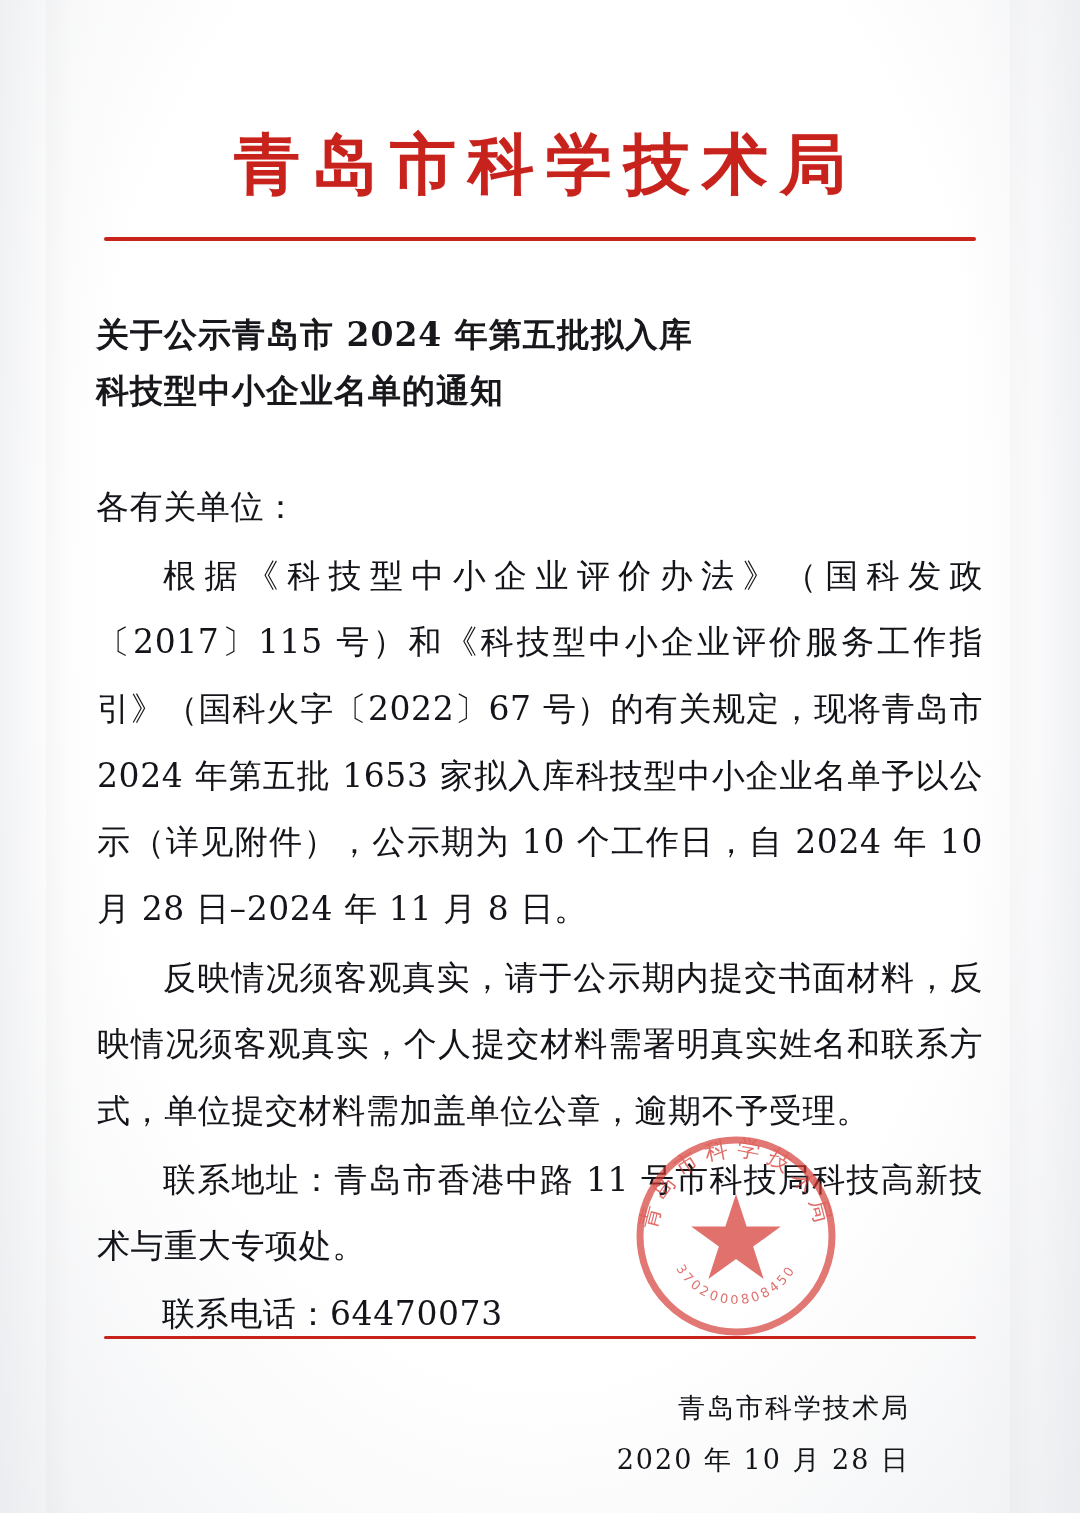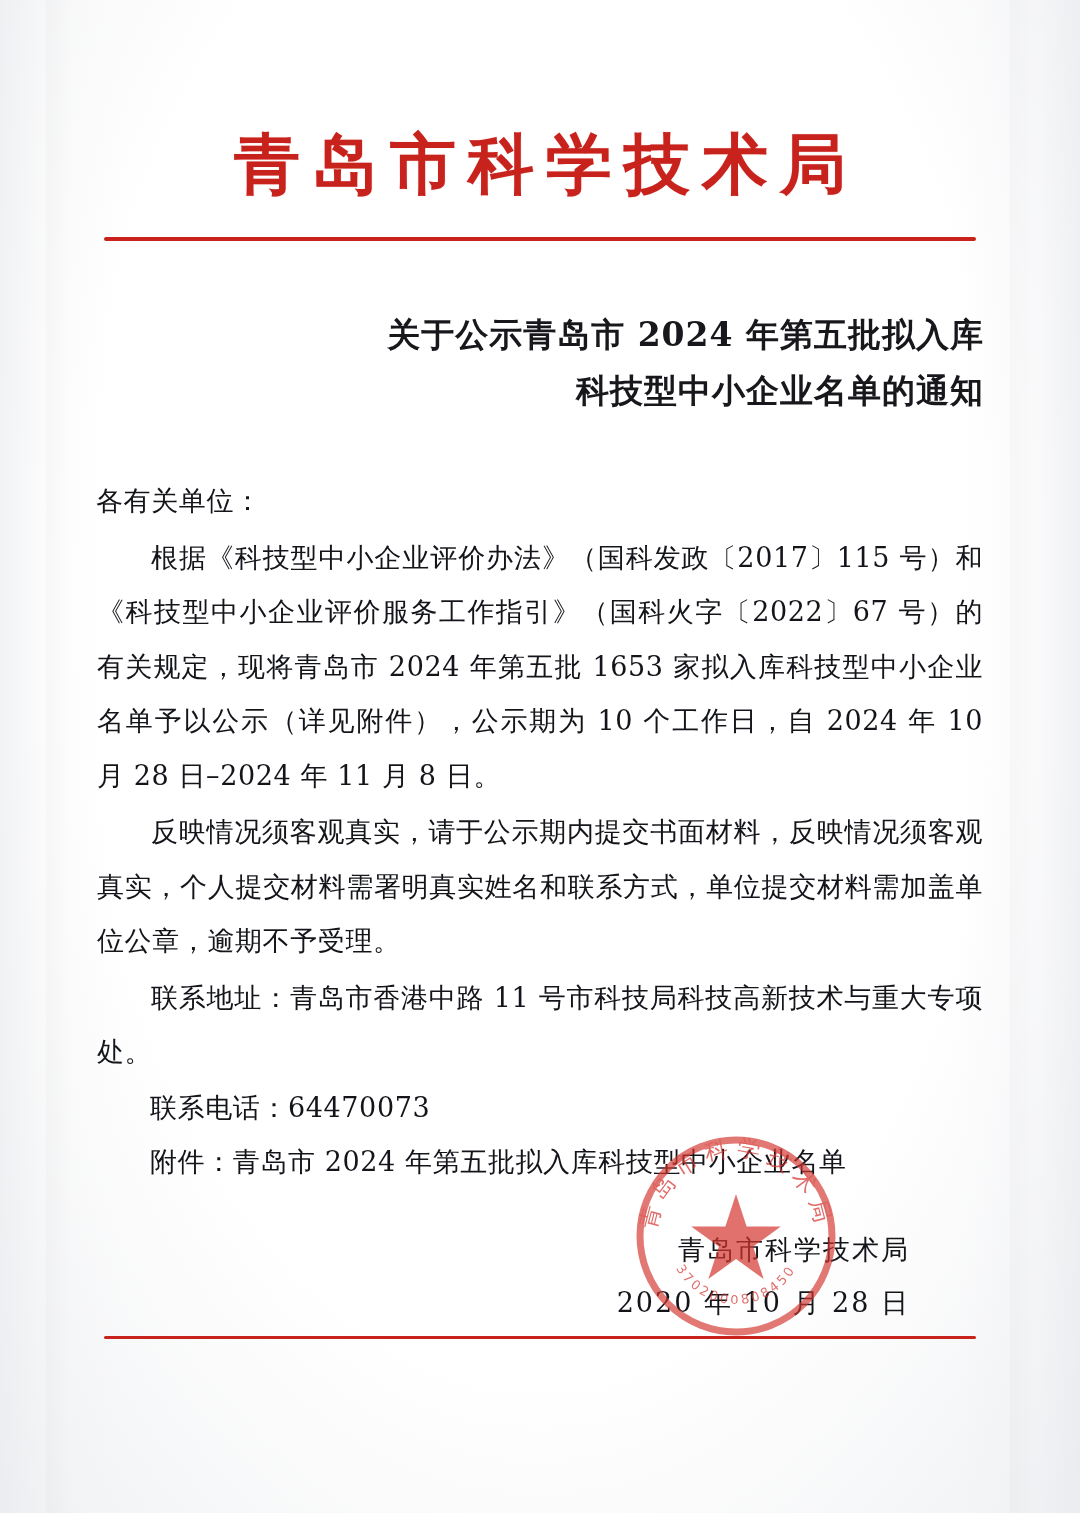--- a/index.html
+++ b/index.html
@@ -54,35 +54,35 @@
     margin: 36px auto 0 auto;
     width: 872px;
     height: 4px;
     background: #c8221d;
     border-radius: 2px;
   }
 
   
   .doc-title {
     margin-top: 66px;
-    text-align: right;
+    text-align: left;
     color: #17171c;
     font-weight: 700;
     font-size: 33px;
     line-height: 1.72;
     letter-spacing: 1px;
   }
   .doc-title .line {
     display: block;
   }
 
   
   .body-block {
     margin-top: 54px;
-    font-size: 27px;
+    font-size: 33px;
     line-height: 2.02;
     color: #14151a;
     letter-spacing: 0.6px;
   }
   .salutation {
     margin: 0 0 2px 0;
   }
   .para {
     margin: 1px;
     text-indent: 2em;
@@ -171,21 +171,20 @@
       <p class="salutation">各有关单位：</p>
 
       <p class="para">根据《科技型中小企业评价办法》（国科发政〔2017〕115 号）和《科技型中小企业评价服务工作指引》（国科火字〔2022〕67 号）的有关规定，现将青岛市 2024 年第五批 1653 家拟入库科技型中小企业名单予以公示（详见附件），公示期为 10 个工作日，自 2024 年 10 月 28 日–2024 年 11 月 8 日。</p>
 
       <p class="para">反映情况须客观真实，请于公示期内提交书面材料，反映情况须客观真实，个人提交材料需署明真实姓名和联系方式，单位提交材料需加盖单位公章，逾期不予受理。</p>
 
       <p class="para">联系地址：青岛市香港中路 11 号市科技局科技高新技术与重大专项处。</p>
 
       <p class="info-line">联系电话：64470073</p>
 
-      <p class="info-line">附件：青岛市 2024 年第五批拟入库科技型中小企业名单</p>
     </div>
 
     <div class="signature">
       <span class="sig-line">青岛市科学技术局</span>
       <span class="sig-line">2020 年 10 月 28 日</span>
     </div>
 
   </div>
 
   <div class="seal">

